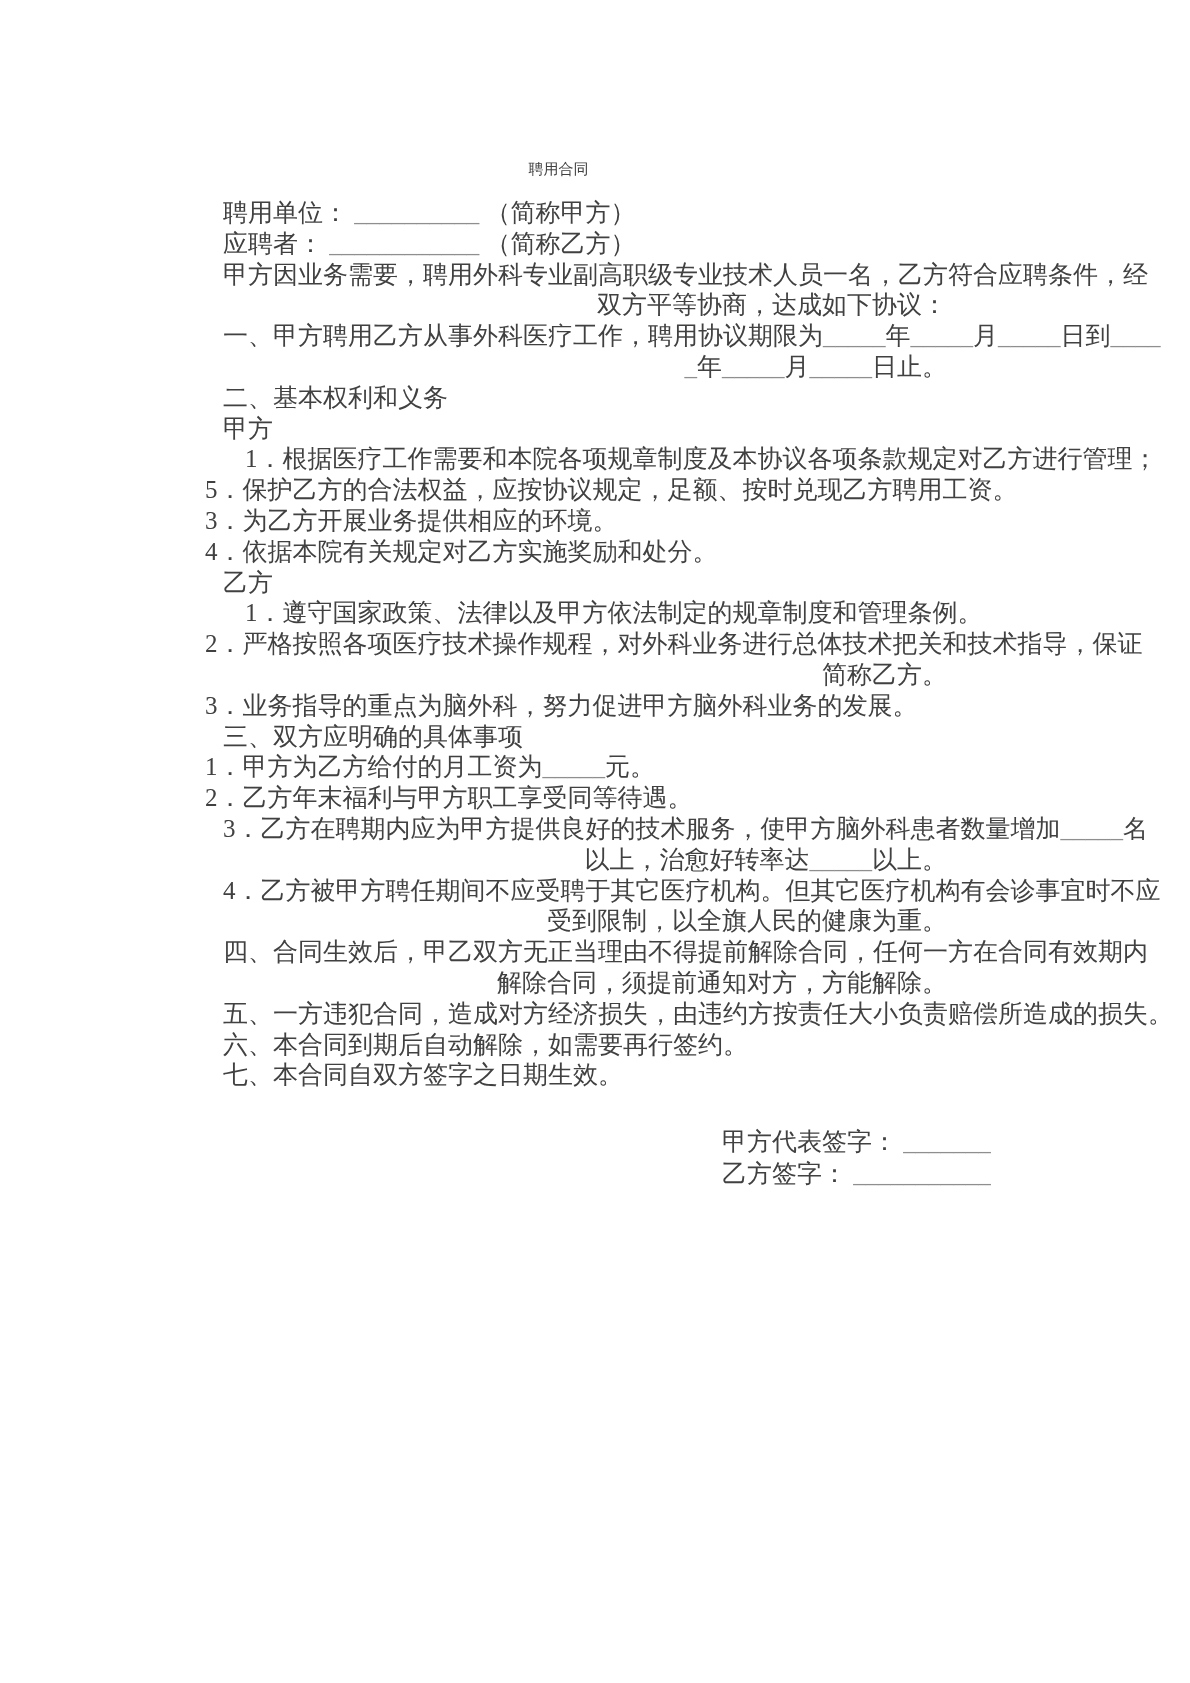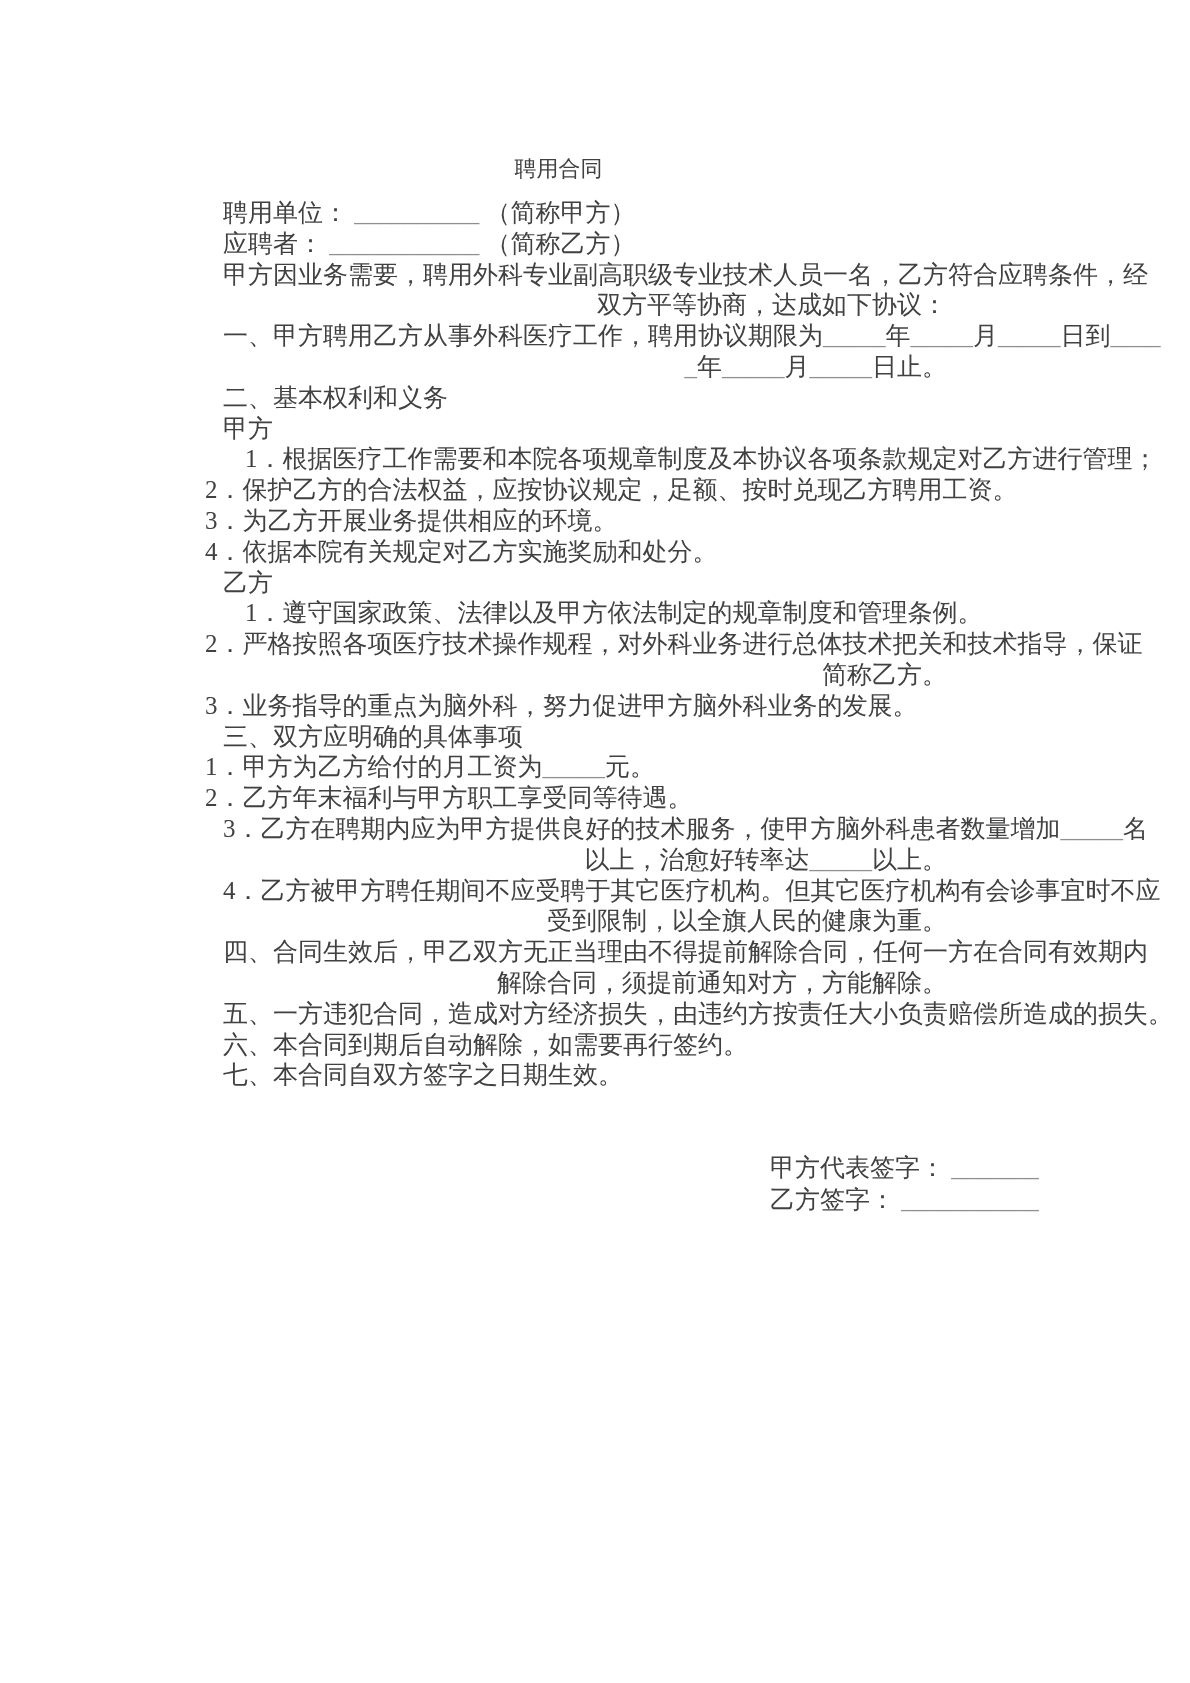--- a/index.html
+++ b/index.html
@@ -21,21 +21,21 @@
     left: 177px;
     top: 0;
     width: 770px;
   }
   .title {
     position: absolute;
     top: 156px;
     left: 0;
     width: 763px;
     text-align: center;
-    font-size: 22px;
+    font-size: 15px;
     line-height: 26px;
     white-space: nowrap;
   }
   .body-lines {
     position: absolute;
     top: 198px;
     left: 0;
     width: 770px;
   }
   .line {
@@ -47,24 +47,23 @@
   .i0 { padding-left: 0; text-align: right; }
   .i1 { padding-left: 28px; }
   .i2 { padding-left: 46px; }
   .i3 { padding-left: 68px; }
   .blank {
     color: #8f8f8f;
     letter-spacing: 0;
   }
   .sig {
     position: absolute;
-    top: 1152px;
+    top: 1126px;
     left: 545px;
     width: 260px;
-    margin-left: 48px;
   }
   .sig .line {
     height: 32px;
     line-height: 32px;
   }
 </style>
 </head>
 <body>
 
 <div class="page">
@@ -73,21 +72,21 @@
     <div class="body-lines" id="body-lines">
         <div class="line i2">聘用单位： <span class="blank">__________</span> （简称甲方）</div>
         <div class="line i2">应聘者： <span class="blank">____________</span> （简称乙方）</div>
         <div class="line i2">甲方因业务需要，聘用外科专业副高职级专业技术人员一名，乙方符合应聘条件，经</div>
         <div class="line i0">双方平等协商，达成如下协议：</div>
         <div class="line i2">一、甲方聘用乙方从事外科医疗工作，聘用协议期限为<span class="blank">_____</span>年<span class="blank">_____</span>月<span class="blank">_____</span>日到<span class="blank">____</span></div>
         <div class="line i0"><span class="blank">_</span>年<span class="blank">_____</span>月<span class="blank">_____</span>日止。</div>
         <div class="line i2">二、基本权利和义务</div>
         <div class="line i2">甲方</div>
         <div class="line i3">1．根据医疗工作需要和本院各项规章制度及本协议各项条款规定对乙方进行管理；</div>
-        <div class="line i1">2．保护乙方的合法权益，应按协议规定，足额、按时兑现乙方聘用工资。</div>
+        <div class="line i1">5．保护乙方的合法权益，应按协议规定，足额、按时兑现乙方聘用工资。</div>
         <div class="line i1">3．为乙方开展业务提供相应的环境。</div>
         <div class="line i1">4．依据本院有关规定对乙方实施奖励和处分。</div>
         <div class="line i2">乙方</div>
         <div class="line i3">1．遵守国家政策、法律以及甲方依法制定的规章制度和管理条例。</div>
         <div class="line i1">2．严格按照各项医疗技术操作规程，对外科业务进行总体技术把关和技术指导，保证</div>
         <div class="line i0">简称乙方。</div>
         <div class="line i1">3．业务指导的重点为脑外科，努力促进甲方脑外科业务的发展。</div>
         <div class="line i2">三、双方应明确的具体事项</div>
         <div class="line i1">1．甲方为乙方给付的月工资为<span class="blank">_____</span>元。</div>
         <div class="line i1">2．乙方年末福利与甲方职工享受同等待遇。</div>

